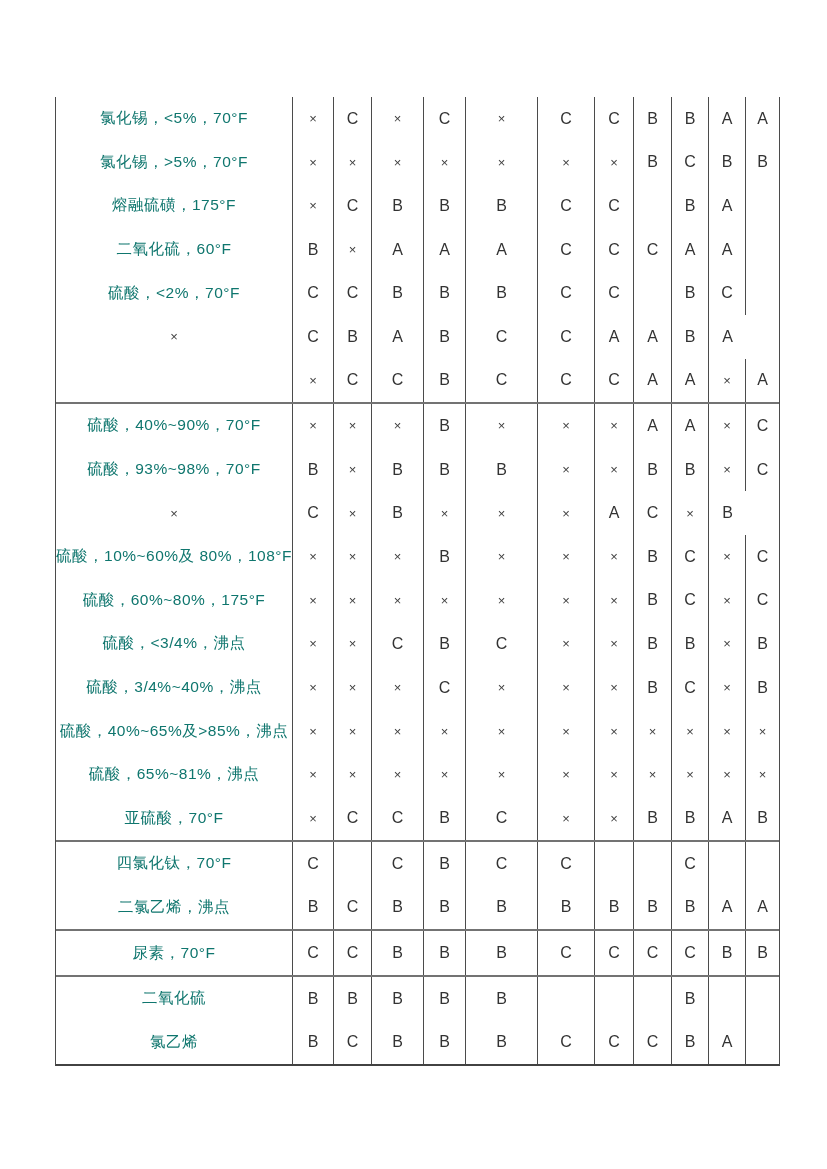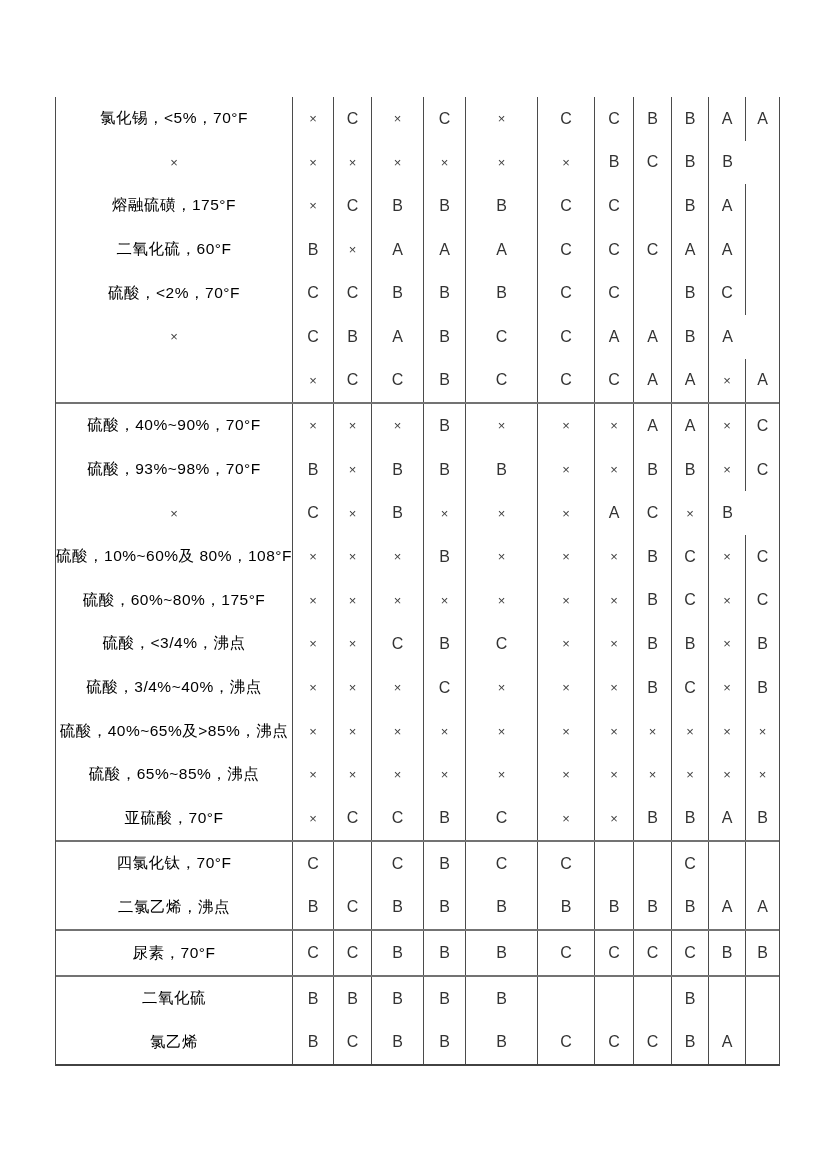--- a/index.html
+++ b/index.html
@@ -36,21 +36,21 @@
     justify-content: center;
     font-size: 16px;
     color: #333333;
     border-right: 1.5px solid #4b4b4b;
     overflow: hidden;
     white-space: nowrap;
   }
   .cell:last-child { border-right: none; }
   .cell.label {
     font-size: 15.5px;
-    color: #000000;
+    color: #0f766e;
     letter-spacing: 0.5px;
   }
   .cell.cross {
     font-size: 13px;
     color: #3f3f3f;
   }
 </style>
 </head>
 <body>
 
@@ -64,20 +64,21 @@
         <div class="cell">C</div>
         <div class="cell cross">×</div>
         <div class="cell">C</div>
         <div class="cell">C</div>
         <div class="cell">B</div>
         <div class="cell">B</div>
         <div class="cell">A</div>
         <div class="cell">A</div>
       </div>
       <div class="row">
+        <div class="cell label">氯化锡，&gt;5%，70°F</div>
         <div class="cell cross">×</div>
         <div class="cell cross">×</div>
         <div class="cell cross">×</div>
         <div class="cell cross">×</div>
         <div class="cell cross">×</div>
         <div class="cell cross">×</div>
         <div class="cell cross">×</div>
         <div class="cell">B</div>
         <div class="cell">C</div>
         <div class="cell">B</div>
@@ -257,21 +258,21 @@
         <div class="cell cross">×</div>
         <div class="cell cross">×</div>
         <div class="cell cross">×</div>
         <div class="cell cross">×</div>
         <div class="cell cross">×</div>
         <div class="cell cross">×</div>
         <div class="cell cross">×</div>
         <div class="cell cross">×</div>
       </div>
       <div class="row">
-        <div class="cell label">硫酸，65%~85%，沸点</div>
+        <div class="cell label">硫酸，65%~81%，沸点</div>
         <div class="cell cross">×</div>
         <div class="cell cross">×</div>
         <div class="cell cross">×</div>
         <div class="cell cross">×</div>
         <div class="cell cross">×</div>
         <div class="cell cross">×</div>
         <div class="cell cross">×</div>
         <div class="cell cross">×</div>
         <div class="cell cross">×</div>
         <div class="cell cross">×</div>

